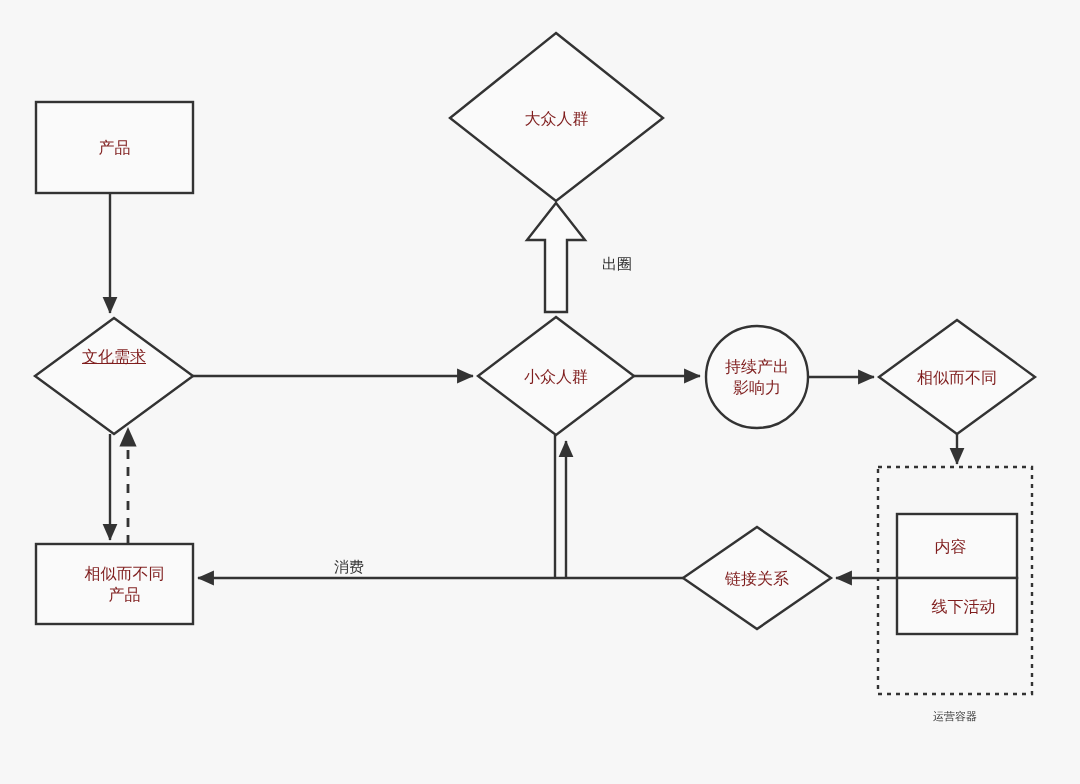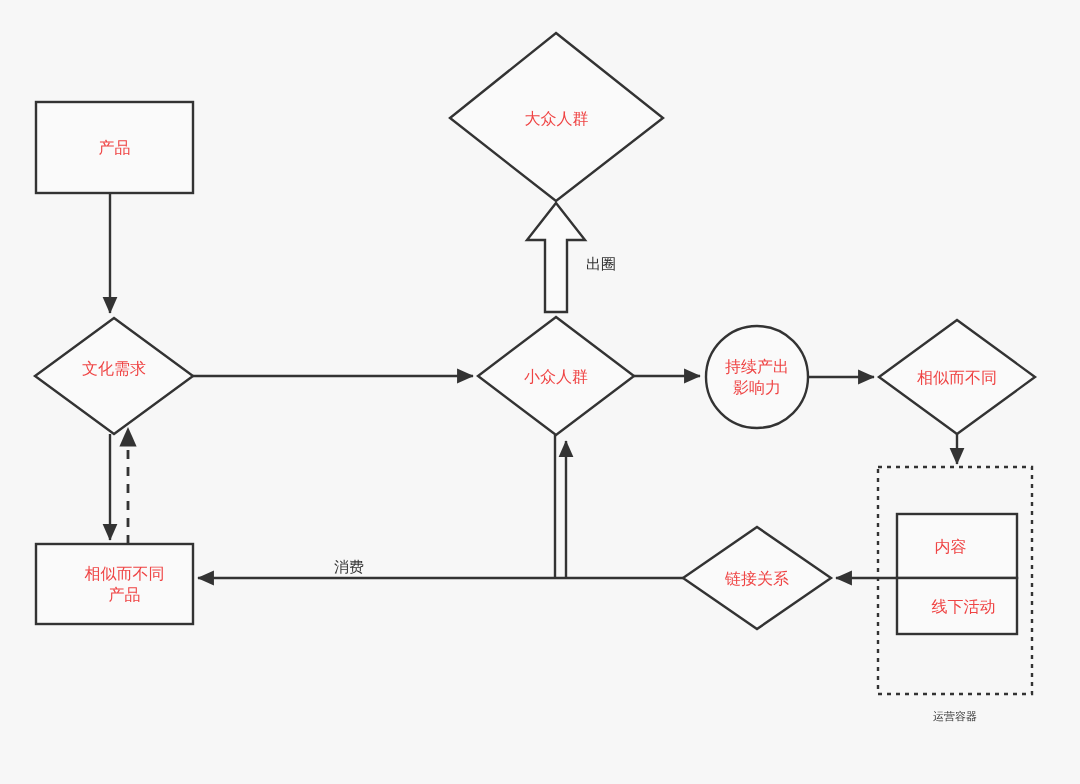--- a/index.html
+++ b/index.html
@@ -21,21 +21,21 @@
   }
   #canvas svg {
     position: absolute;
     top: 0;
     left: 0;
     width: 1080px;
     height: 784px;
   }
   .node-label {
     position: absolute;
-    color: #ef4444;
+    color: #7f1d1d;
     font-size: 16px;
     line-height: 21px;
     text-align: center;
     white-space: pre-line;
     pointer-events: none;
   }
   .edge-label {
     position: absolute;
     color: #333333;
     font-size: 15px;
@@ -110,21 +110,21 @@
     <path d="M 683 578 L 198 578" fill="none" stroke="#333333" stroke-width="2.4" marker-end="url(#arrowSolid)"></path>
 
     <path d="M 555 435 L 555 578" fill="none" stroke="#333333" stroke-width="2.4"></path>
 
     <path d="M 566 578 L 566 441" fill="none" stroke="#333333" stroke-width="2.4" marker-end="url(#arrowSolid)"></path>
 
   </svg>
 
   <div class="node-label" style="left:36px; top:137px; width:157px;">产品</div>
 
-  <div class="node-label" style="left:35px; top:358px; width:158px;">文化需求</div>
+  <div class="node-label" style="left:35px; top:346px; width:158px;text-decoration:underline;">文化需求</div>
 
   <div class="node-label" style="left:36px; top:563px; width:177px;">相似而不同
 产品</div>
 
   <div class="node-label" style="left:450px; top:108px; width:213px;">大众人群</div>
 
   <div class="node-label" style="left:478px; top:366px; width:156px;">小众人群</div>
 
   <div class="node-label" style="left:706px; top:356px; width:102px;">持续产出
 影响力</div>
@@ -132,17 +132,17 @@
   <div class="node-label" style="left:879px; top:367px; width:156px;">相似而不同</div>
 
   <div class="node-label" style="left:683px; top:568px; width:148px;">链接关系</div>
 
   <div class="node-label" style="left:897px; top:536px; width:107px;">内容</div>
 
   <div class="node-label" style="left:897px; top:596px; width:133px;">线下活动</div>
 
   <div class="container-label" style="left:878px; top:707px; width:154px; text-align:center;">运营容器</div>
 
-  <div class="edge-label" style="left:570px; top:254px; width:46px; text-align:left;padding-left:16px;">出圈</div>
+  <div class="edge-label" style="left:570px; top:254px; width:46px; text-align:right;padding-left:16px;">出圈</div>
 
   <div class="edge-label" style="left:331px; top:557px; width:46px;">消费</div>
 
 </div>
 
 </body></html>

